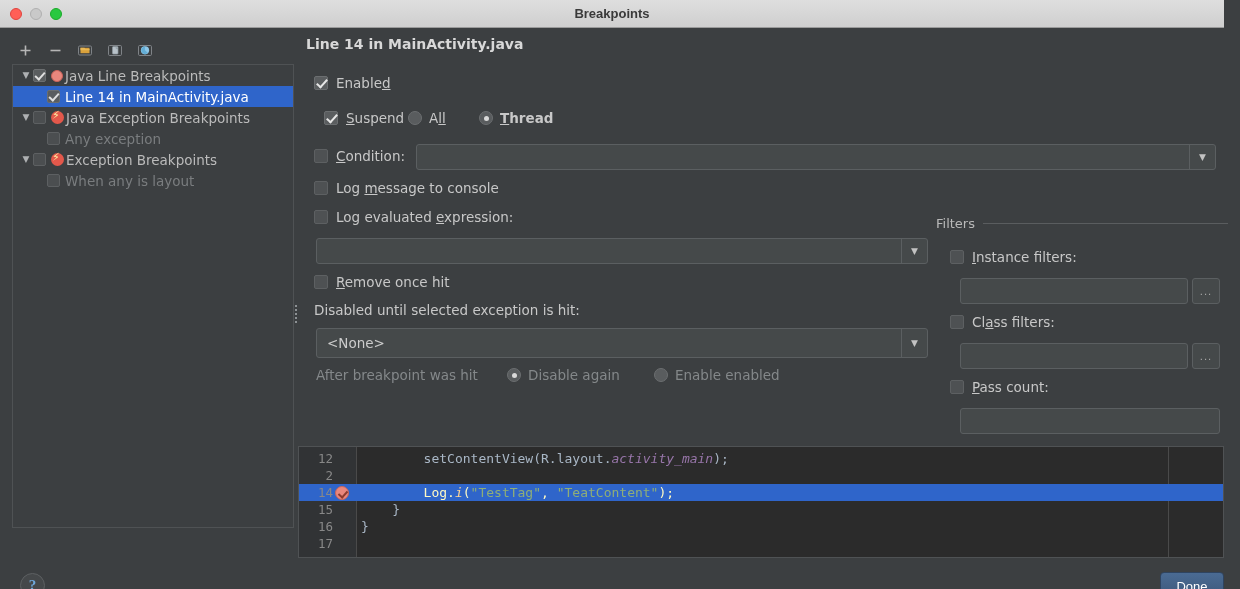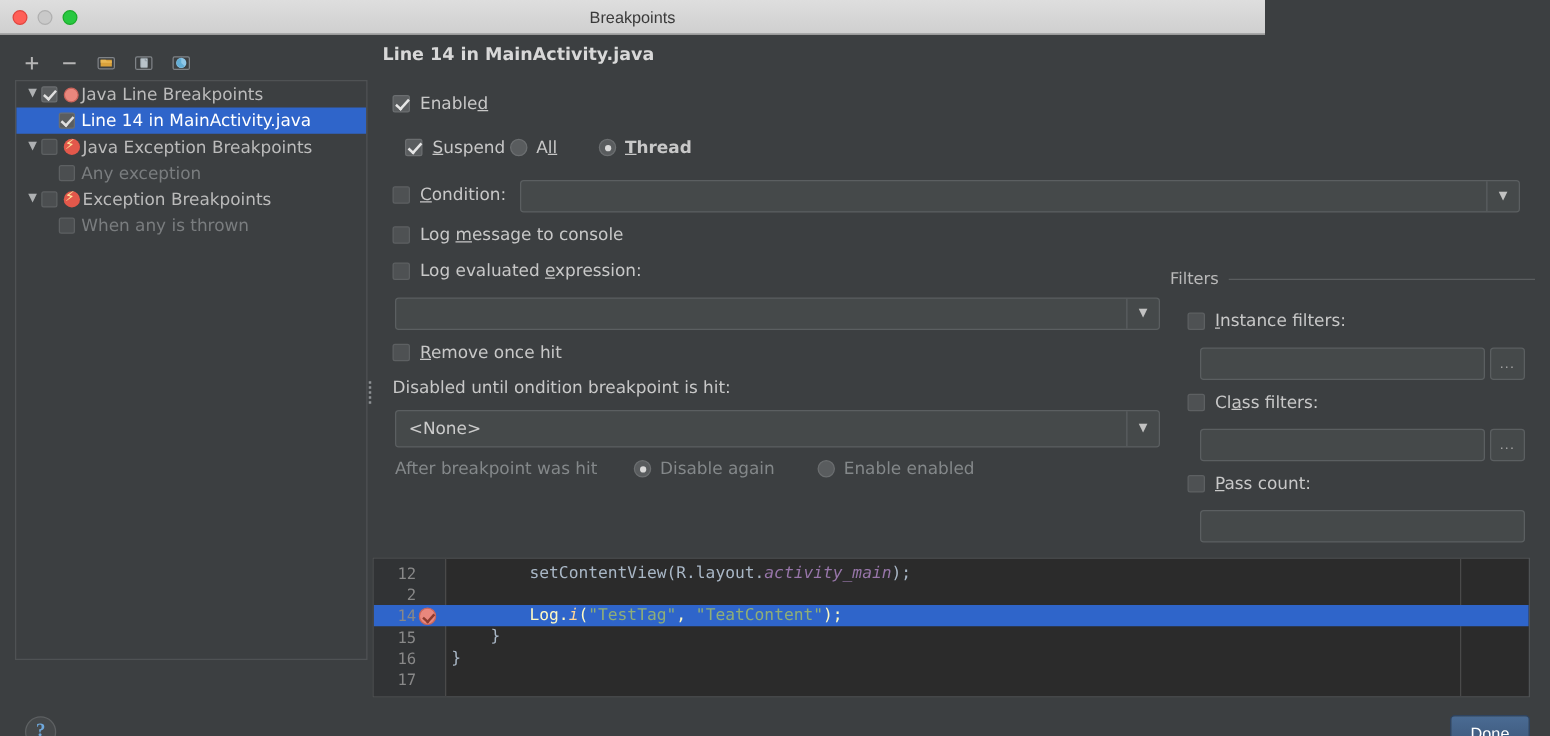--- a/index.html
+++ b/index.html
@@ -12,24 +12,24 @@
   }
   .window {
     position: relative;
     width: 1240px; height: 589px;
     background: #3c3f41;
   }
 
   
   .titlebar {
     position: absolute; left: 0; top: 0;
-    width: 1012px; height: 28px;
+    width: 1224px; height: 28px;
     background: linear-gradient(to bottom, #dedede, #cfcfcf);
     border-bottom: 1px solid #9b9b9b;
-    display: flex; align-items: center;
+    display: flex; align-items: center; font-weight: bold;
   }
   .traffic { position: absolute; left: 10px; top: 8px; display: flex; gap: 8px; }
   .dot { width: 12px; height: 12px; border-radius: 50%; display: block; }
   .dot.red    { background: #ff5f57; border: 1px solid #e0443e; }
   .dot.yellow { background: #c9c9c9; border: 1px solid #b0b0b0; }
   .dot.green  { background: #28c840; border: 1px solid #1aab29; }
   .titlebar-title {
     width: 100%; text-align: center;
     font-size: 13px; color: #3a3a3a;
     font-family: "Liberation Sans", sans-serif;
@@ -330,21 +330,21 @@
           <span class="twisty">▼</span>
           <span class="cb off"></span>
           <span class="bp-exc"></span>
           <span>Exception Breakpoints</span>
         </div>
 
         <div class="tree-row dim">
           <span class="twisty empty">▼</span>
           <span class="indent"></span>
           <span class="cb off"></span>
-          <span>When any is thrown</span>
+          <span>When any is layout</span>
         </div>
 
       </div>
     </div>
 
     <div class="splitter">
       <i></i>
         <i></i>
         <i></i>
         <i></i>
@@ -394,21 +394,21 @@
       <div class="field combo" style="position:absolute; left:12px; top:202px; width:612px;">
         <span class="val"></span>
         <span class="arrow">▼</span>
       </div>
 
       <div class="row" style="position:absolute; left:10px; top:238px;">
         <span class="mcb off"></span>
         <span class="lbl"><span class="u">R</span>emove once hit</span>
       </div>
 
-      <div class="lbl" style="position:absolute; left:10px; top:266px;">Disabled until ondition breakpoint is hit:</div>
+      <div class="lbl" style="position:absolute; left:10px; top:266px;">Disabled until selected exception is hit:</div>
       <div class="field combo" style="position:absolute; left:12px; top:292px; width:612px; height:30px;">
         <span class="val">&lt;None&gt;</span>
         <span class="arrow">▼</span>
       </div>
 
       <div class="lbl dim" style="position:absolute; left:12px; top:331px;">After breakpoint was hit</div>
       <div class="row" style="position:absolute; left:203px; top:331px;">
         <span class="radio sel"></span>
         <span class="lbl dim">Disable again</span>
       </div>

